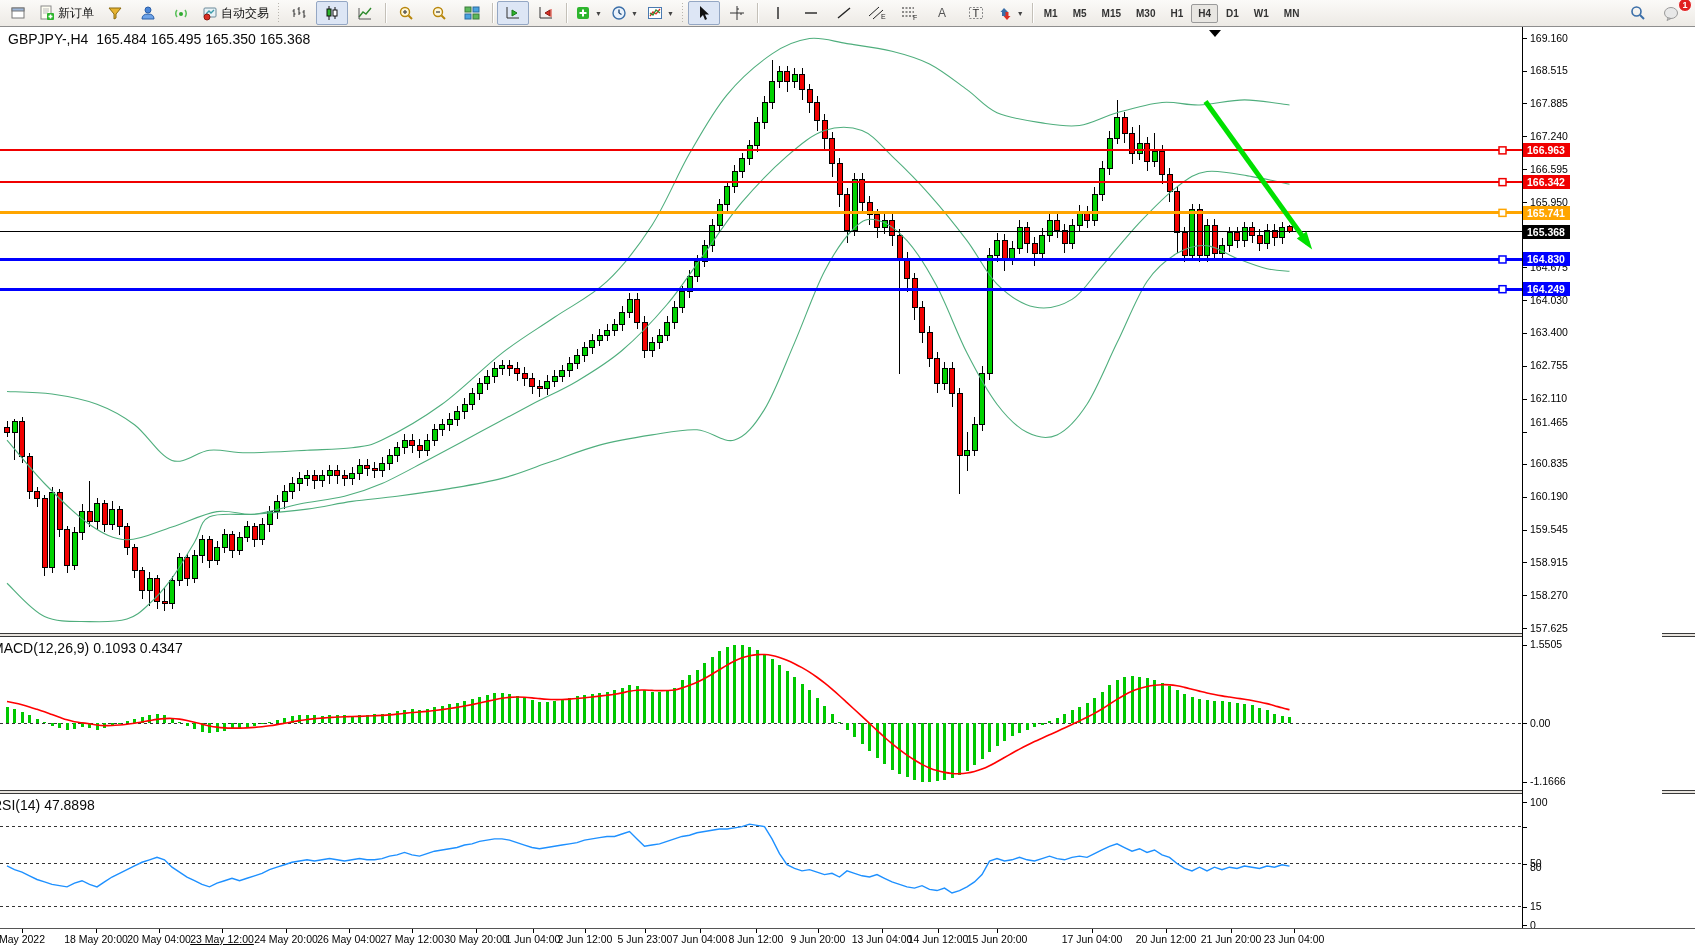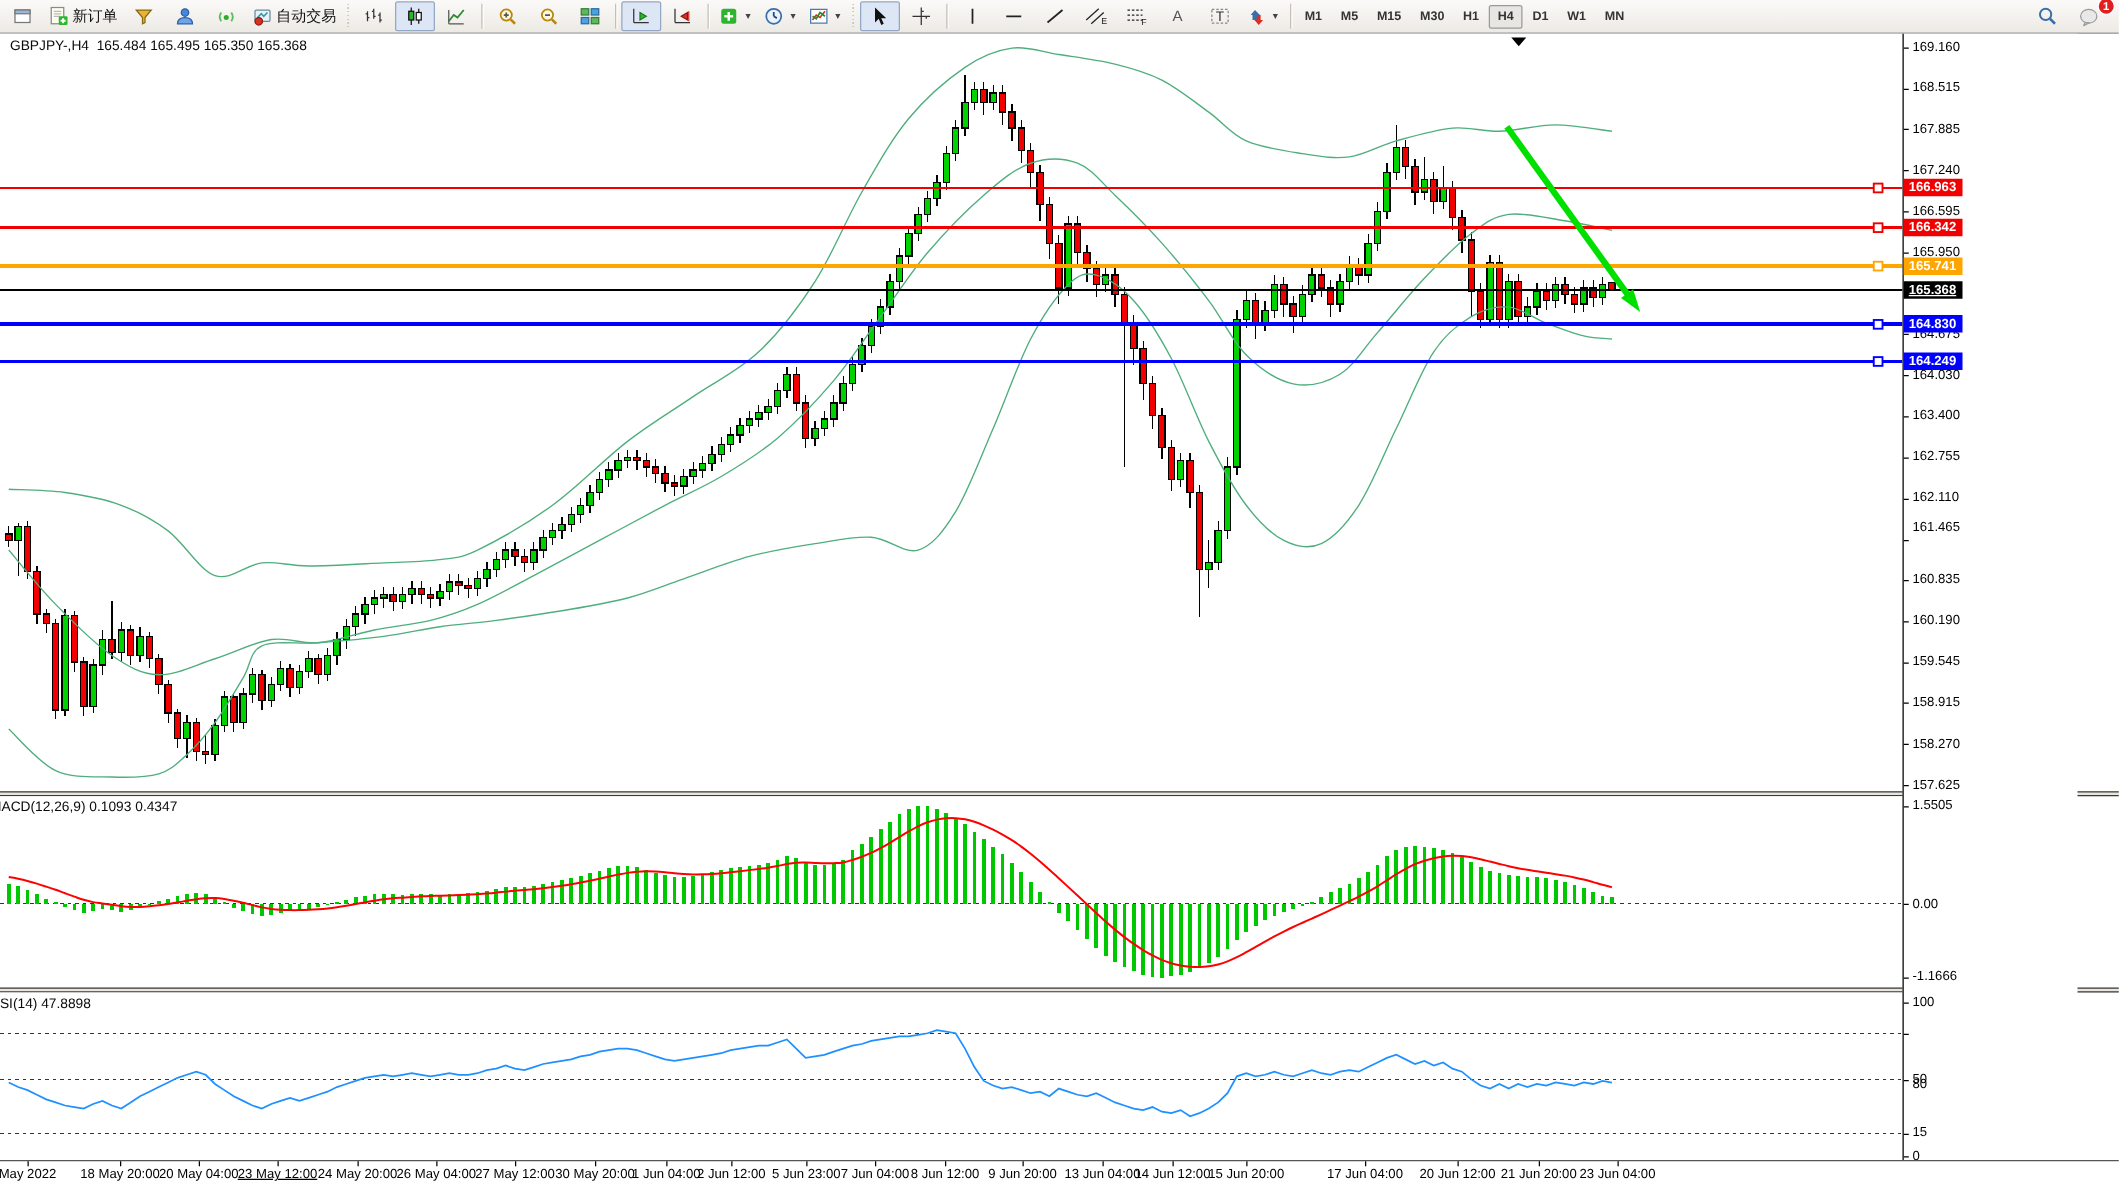--- a/index.html
+++ b/index.html
@@ -27,21 +27,21 @@
   #rsi-pane{top:794px;width:1522px;height:134px;}
   .splitter{position:absolute;left:0;width:1695px;height:4px;background:#e8e4de;border-top:1px solid #3a3a3a;border-bottom:1px solid #3a3a3a;box-sizing:border-box;}
   #split1{top:633px;} #split2{top:790px;}
   
   #axis-col{position:absolute;left:1522px;top:27px;width:140px;height:901px;background:#fff;border-left:1px solid #000;box-sizing:border-box;}
   .tick{position:absolute;left:7px;font-size:10.5px;color:#000;white-space:nowrap;}
   .tickdash{position:absolute;left:0;width:4px;height:1px;background:#000;}
   .ptag{position:absolute;left:0;height:14px;line-height:14px;font-size:10.5px;font-weight:bold;color:#fff;
         padding:0 5px 0 4px;white-space:nowrap;}
   
-  .chart-label{position:absolute;font-size:11px;color:#0a0a0a;white-space:nowrap;}
+  .chart-label{position:absolute;font-size:14px;color:#0a0a0a;white-space:nowrap;}
   #main-title{left:8px;top:31px;}
   #macd-label{left:-8px;top:640px;}
   #rsi-label{left:-8px;top:797px;}
   
   #timebar{position:absolute;left:0;top:928px;width:1695px;height:19px;background:#fff;border-top:1px solid #555;box-sizing:border-box;}
   .tlabel{position:absolute;top:4px;font-size:10.5px;color:#000;transform:translateX(-50%);white-space:nowrap;}
   .ttick{position:absolute;top:0;width:1px;height:4px;background:#000;}
   svg{display:block;}
 </style>
 </head>
@@ -890,21 +890,21 @@
     <div class="tickdash" style="top: 799.6px;"></div>
     <div class="tick" style="top: 830px;">50</div>
     <div class="tickdash" style="top: 836.5px;"></div>
     <div class="tick" style="top: 873.05px;">15</div>
     <div class="tickdash" style="top: 879.55px;"></div>
     <div class="tick" style="top: 891.5px;">0</div>
     <div class="tickdash" style="top: 898px;"></div>
     <div class="ptag" style="background: rgb(240, 0, 0); top: 116.374px;">166.963</div>
     <div class="ptag" style="background: rgb(240, 0, 0); top: 148.138px;">166.342</div>
     <div class="ptag" style="background: rgb(255, 165, 0); top: 178.878px;">165.741</div>
-    <div class="ptag" style="background: rgb(0, 0, 0); top: 197.957px; text-decoration: underline;">165.368</div>
+    <div class="ptag" style="background: rgb(0, 0, 0); top: 197.957px;">165.368</div>
     <div class="ptag" style="background: rgb(0, 0, 255); top: 225.475px;">164.830</div>
     <div class="ptag" style="background: rgb(0, 0, 255); top: 255.193px; text-align: right;">164.249</div>
   </div>
 <div id="timebar">
     <div class="tlabel" style="left: 22px;">May 2022</div>
     <div class="ttick" style="left: 22px;"></div>
     <div class="tlabel" style="left: 96px;">18 May 20:00</div>
     <div class="ttick" style="left: 96px;"></div>
     <div class="tlabel" style="left: 159px;">20 May 04:00</div>
     <div class="ttick" style="left: 159px;"></div>

